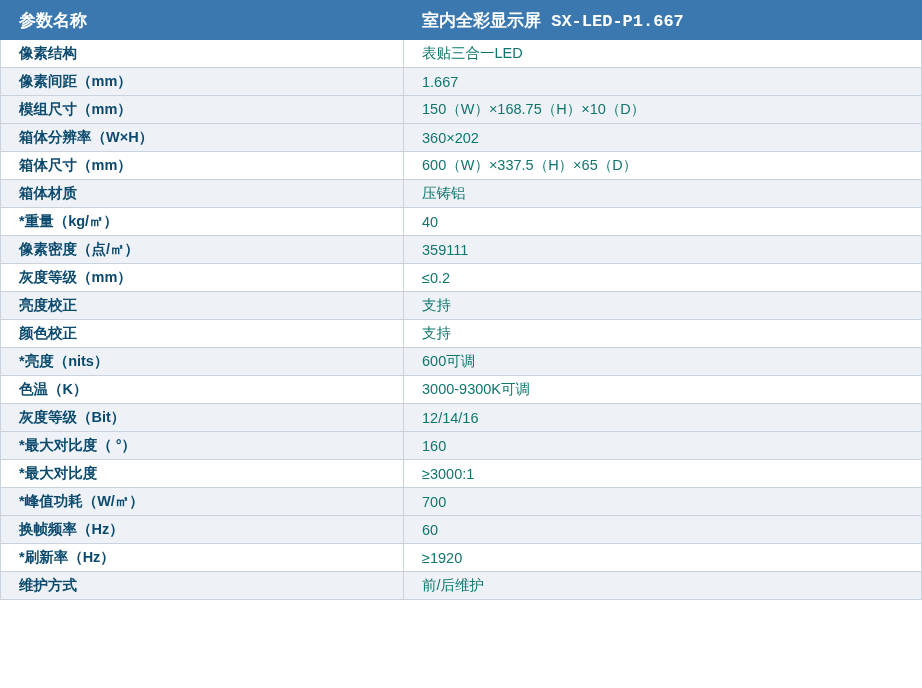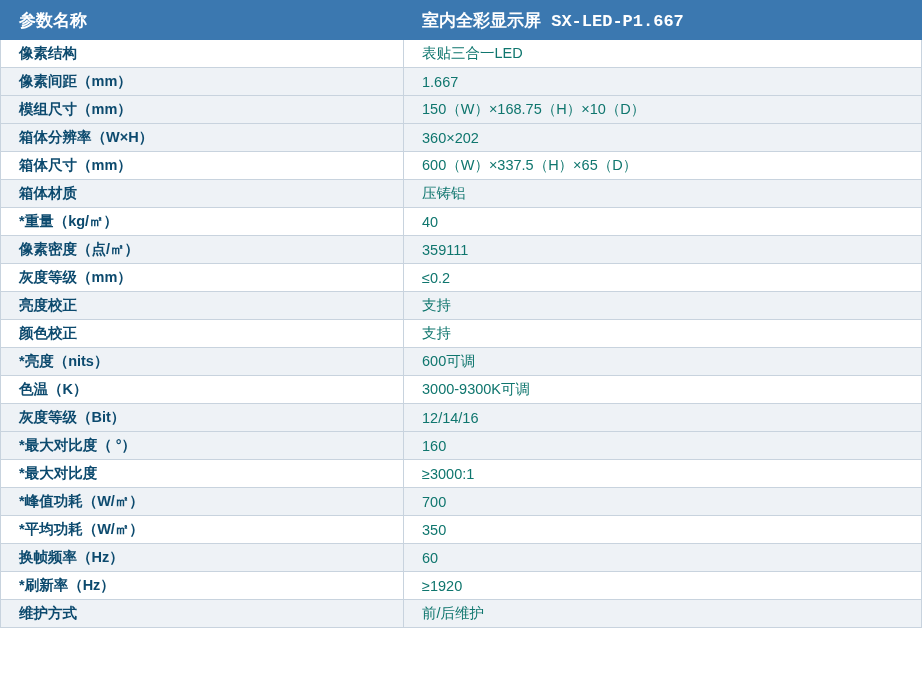--- a/index.html
+++ b/index.html
@@ -131,24 +131,20 @@
         <td class="col-value">160</td>
       </tr>
       <tr class="odd">
         <td class="col-name">*最大对比度</td>
         <td class="col-value">≥3000:1</td>
       </tr>
       <tr class="even">
         <td class="col-name">*峰值功耗（W/㎡）</td>
         <td class="col-value">700</td>
       </tr>
-      <tr class="odd">
-        <td class="col-name">*平均功耗（W/㎡）</td>
-        <td class="col-value">350</td>
-      </tr>
       <tr class="even">
         <td class="col-name">换帧频率（Hz）</td>
         <td class="col-value">60</td>
       </tr>
       <tr class="odd">
         <td class="col-name">*刷新率（Hz）</td>
         <td class="col-value">≥1920</td>
       </tr>
       <tr class="even">
         <td class="col-name">维护方式</td>

